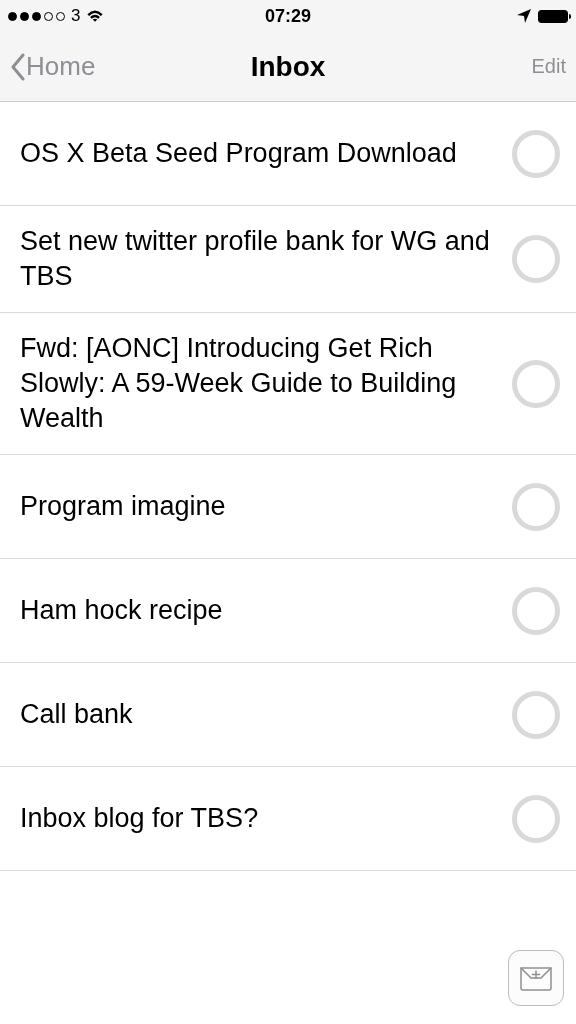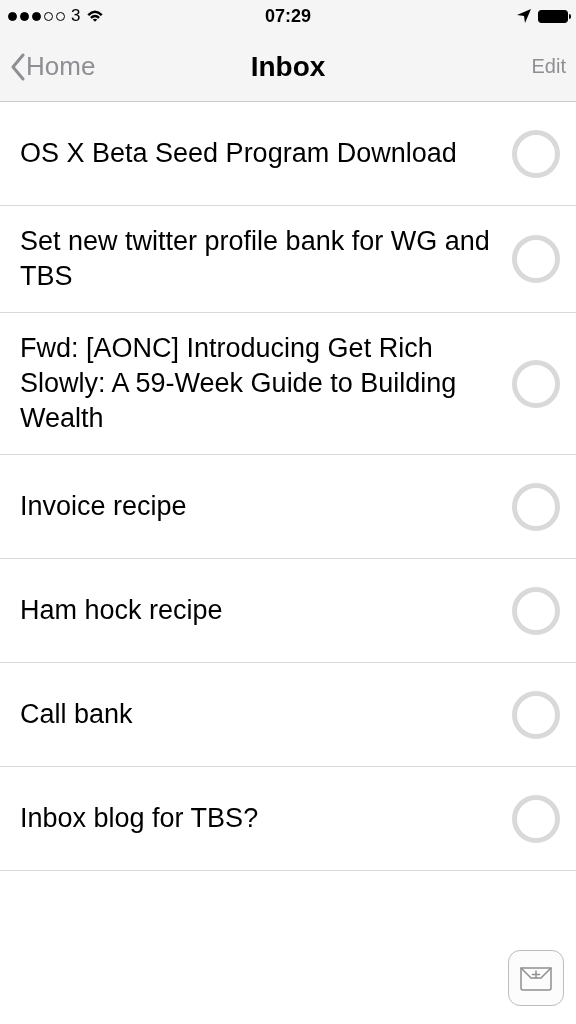--- a/index.html
+++ b/index.html
@@ -126,21 +126,21 @@
   </div>
   <div class="list-item">
     <div class="item-title">Set new twitter profile bank for WG and TBS</div>
     <div class="circle-check"></div>
   </div>
   <div class="list-item">
     <div class="item-title">Fwd: [AONC] Introducing Get Rich Slowly: A 59-Week Guide to Building Wealth</div>
     <div class="circle-check"></div>
   </div>
   <div class="list-item">
-    <div class="item-title">Invoice recipe</div>
+    <div class="item-title">Program imagine</div>
     <div class="circle-check"></div>
   </div>
   <div class="list-item">
     <div class="item-title">Ham hock recipe</div>
     <div class="circle-check"></div>
   </div>
   <div class="list-item">
     <div class="item-title">Call bank</div>
     <div class="circle-check"></div>
   </div>

